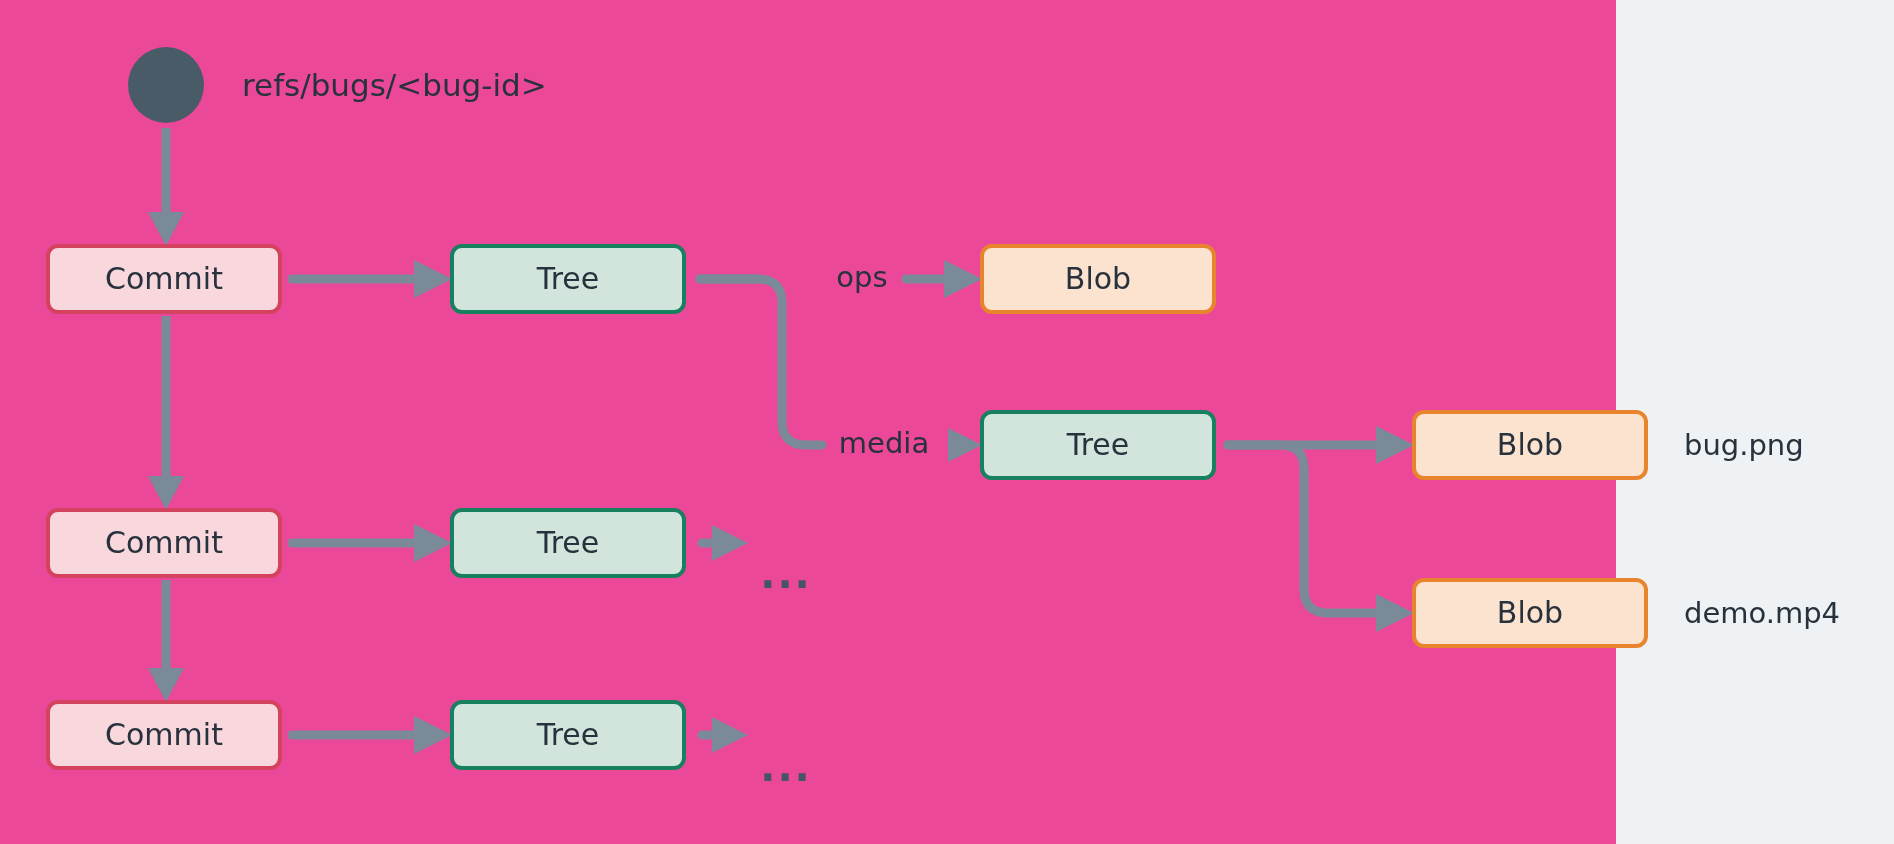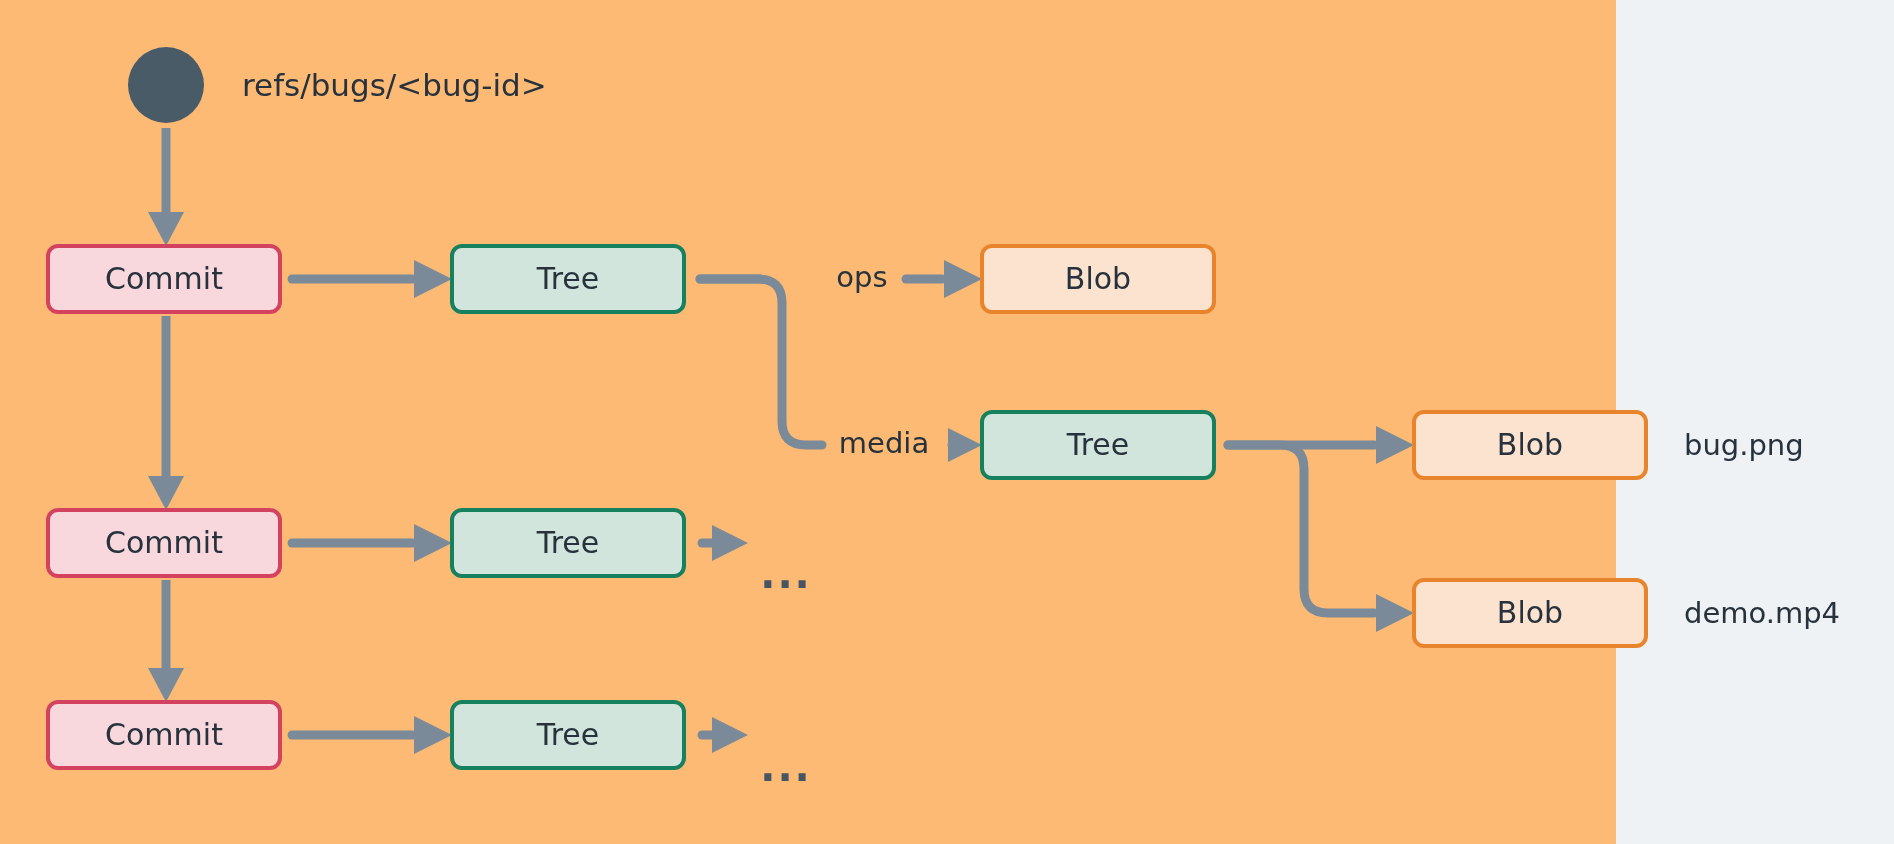--- a/index.html
+++ b/index.html
@@ -11,21 +11,21 @@
   body {
     width: 1894px;
     height: 844px;
     overflow: hidden;
     font-family: "DejaVu Sans", "Liberation Sans", sans-serif;
   }
   #diagram-root {
     position: relative;
     width: 1616px;
     height: 844px;
-    background: #fdba74;
+    background: #ec4899;
     text-align: center;
   }
   svg#graph {
     position: absolute;
     inset: 0;
     width: 1894px;
     height: 844px;
     display: block;
   }
   .node-rect {

